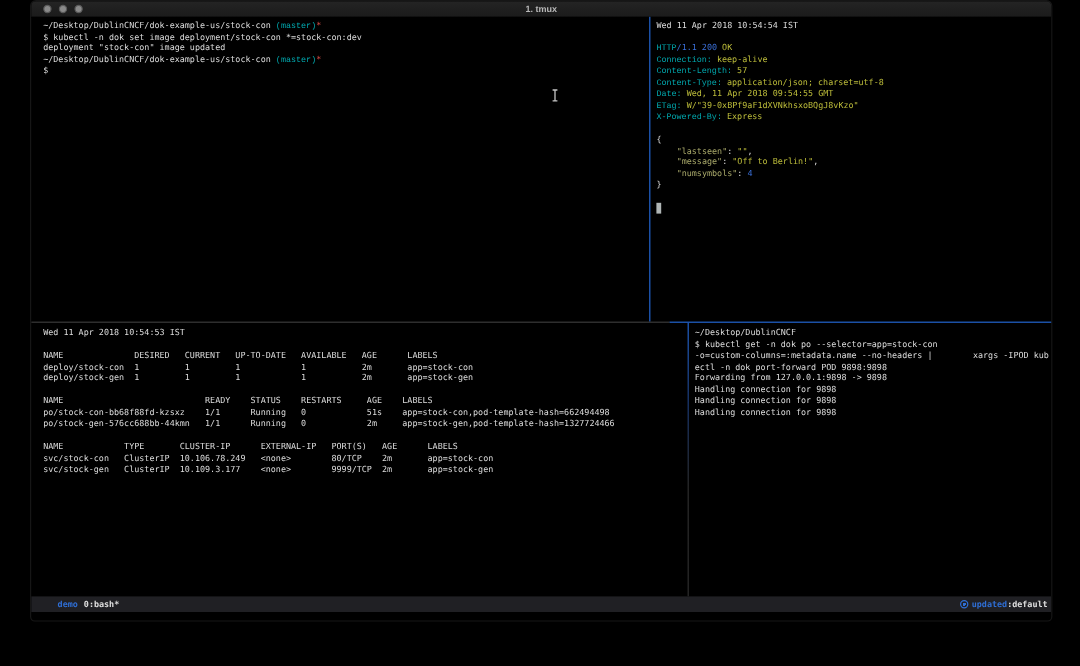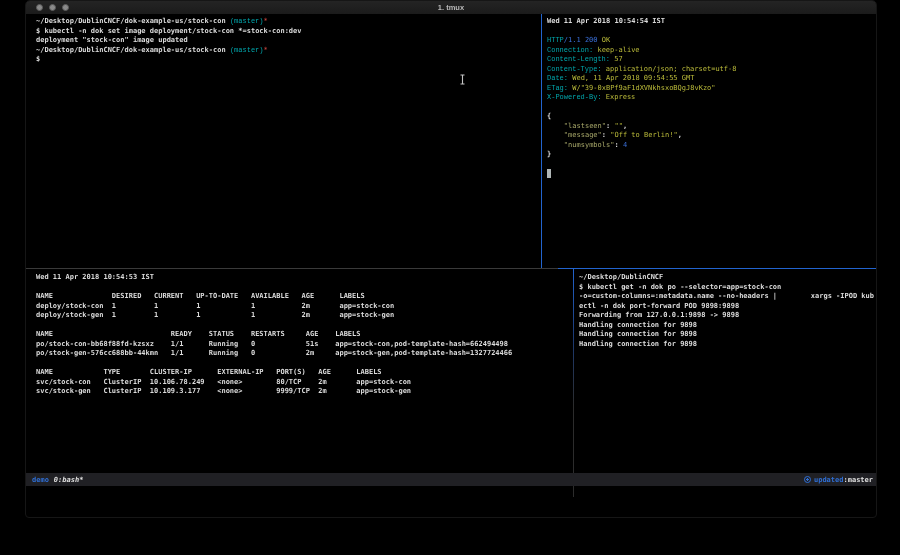--- a/index.html
+++ b/index.html
@@ -7,38 +7,38 @@
          font-family:"DejaVu Sans Mono", monospace;}
   .window{position:absolute;left:25px;top:0;width:852px;height:518px;background:#000;
           border-radius:5px 5px 4px 4px;overflow:hidden;border:1px solid #161616;box-sizing:border-box;}
   .titlebar{position:absolute;left:0;top:0;width:100%;height:13px;background:linear-gradient(#242424,#1b1b1b);
             border-bottom:1px solid #000;display:flex;align-items:center;justify-content:center;}
   .title{font-family:"Liberation Sans", sans-serif;font-size:7.5px;font-weight:bold;color:#b9b9b9;}
   .lights{position:absolute;left:10px;top:3px;display:flex;gap:6px;}
   .light{width:7px;height:7px;border-radius:50%;background:#8a8a8a;border:0.5px solid #5a5a5a;box-sizing:border-box;}
   .pane{position:absolute;white-space:pre;overflow:hidden;font-size:7px;line-height:9.5px;color:#dcdcdc;}
   .tl{height:9.5px;}
-  .c-fg{color:#dcdcdc;font-weight:bold;}
+  .c-fg{color:#dcdcdc;}
   .c-cyan{color:#00a7ad;font-family:Liberation Mono, monospace;}
   .c-red{color:#d24a43;}
   .c-blue{color:#3a6fd8;}
   .c-yellow{color:#bcbc3a;}
   .c-ykey{color:#a9a96a;}
   .c-cursor{background:#b0b6b6;color:transparent;display:inline-block;width:4px;height:8.5px;}
   .vdiv-top{position:absolute;left:515px;top:13px;width:1px;height:254px;background:#2264cf;}
   .hdiv-gray{position:absolute;left:0;top:267px;width:532px;height:1px;background:#3a3a3a;}
   .hdiv-blue{position:absolute;left:532px;top:267px;width:320px;height:1px;background:#2264cf;}
   .vdiv-bottom{position:absolute;left:547px;top:268px;width:1px;height:228px;
                background:linear-gradient(#2264cf 0%,#1b3a75 30%,#2c2c2c 60%,#2c2c2c 100%);}
-  .statusbar{position:absolute;left:0;top:472px;width:100%;height:13px;background:#202024;
+  .statusbar{position:absolute;left:0;top:496px;width:100%;height:13px;background:#202024;
              display:flex;align-items:center;justify-content:space-between;
-             font-size:7px;font-weight:bold;box-sizing:border-box;padding:0 3px 0 6px;}
+             font-size:7px;font-weight:bold;box-sizing:border-box;padding:0 3px 0 22px;}
   .sb-left,.sb-right{display:flex;align-items:center;}
   .sb-session{color:#2f6fd6;margin-right:5px;}
-  .sb-window{color:#e0e0e0;font-style:italic;}
+  .sb-window{color:#e0e0e0;}
   .sb-context{color:#2f6fd6;}
   .sb-namespace{color:#e0e0e0;}
   .kube-icon{display:inline-block;width:5px;height:5px;border:1px solid #2f6fd6;border-radius:50%;
              margin-right:3px;background:radial-gradient(circle,#2f6fd6 0%,#2f6fd6 35%,transparent 40%);}
   .ibeam{position:absolute;left:459px;top:74px;width:7px;height:11px;}
 </style>
 </head>
 <body>
 
 <div class="stage">
@@ -69,21 +69,21 @@
     <div class="pane" style="left:548px;top:268px;width:304px;height:228px;padding:4px 4px 0 5px;box-sizing:border-box;"><div class="tl"><span class="c-fg">~/Desktop/DublinCNCF</span></div><div class="tl"><span class="c-fg">$ kubectl get -n dok po --selector=app=stock-con</span></div><div class="tl"><span class="c-fg">-o=custom-columns=:metadata.name --no-headers |        xargs -IPOD kub</span></div><div class="tl"><span class="c-fg">ectl -n dok port-forward POD 9898:9898</span></div><div class="tl"><span class="c-fg">Forwarding from 127.0.0.1:9898 -&gt; 9898</span></div><div class="tl"><span class="c-fg">Handling connection for 9898</span></div><div class="tl"><span class="c-fg">Handling connection for 9898</span></div><div class="tl"><span class="c-fg">Handling connection for 9898</span></div></div>
 
     <div class="statusbar">
       <div class="sb-left">
         <span class="sb-session">demo</span>
         <span class="sb-window">0:bash*</span>
       </div>
       <div class="sb-right">
         <span class="kube-icon"></span>
         <span class="sb-context">updated</span>
-        <span class="sb-namespace">:master</span>
+        <span class="sb-namespace">:default</span>
       </div>
     </div>
 
   </div>
 
   <svg class="ibeam" viewBox="0 0 7 11">
     <path d="M1.5 1 H5.5 M3.5 1 V10 M1.5 10 H5.5" stroke="#c4c4c4" stroke-width="1.1" fill="none"></path>
   </svg>
 </div>
 

